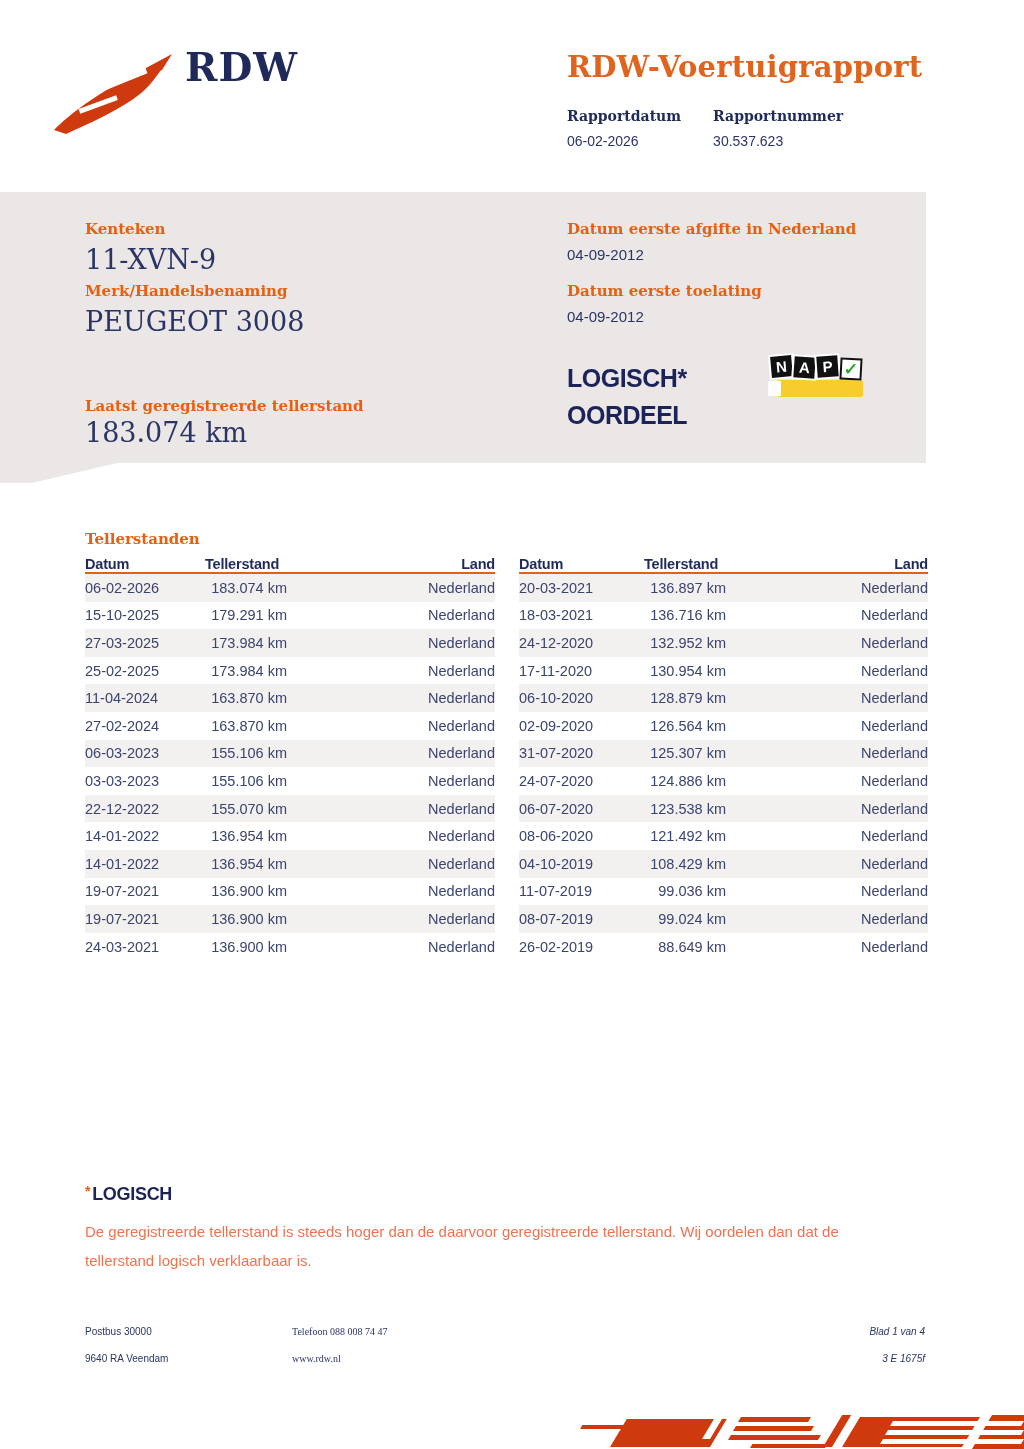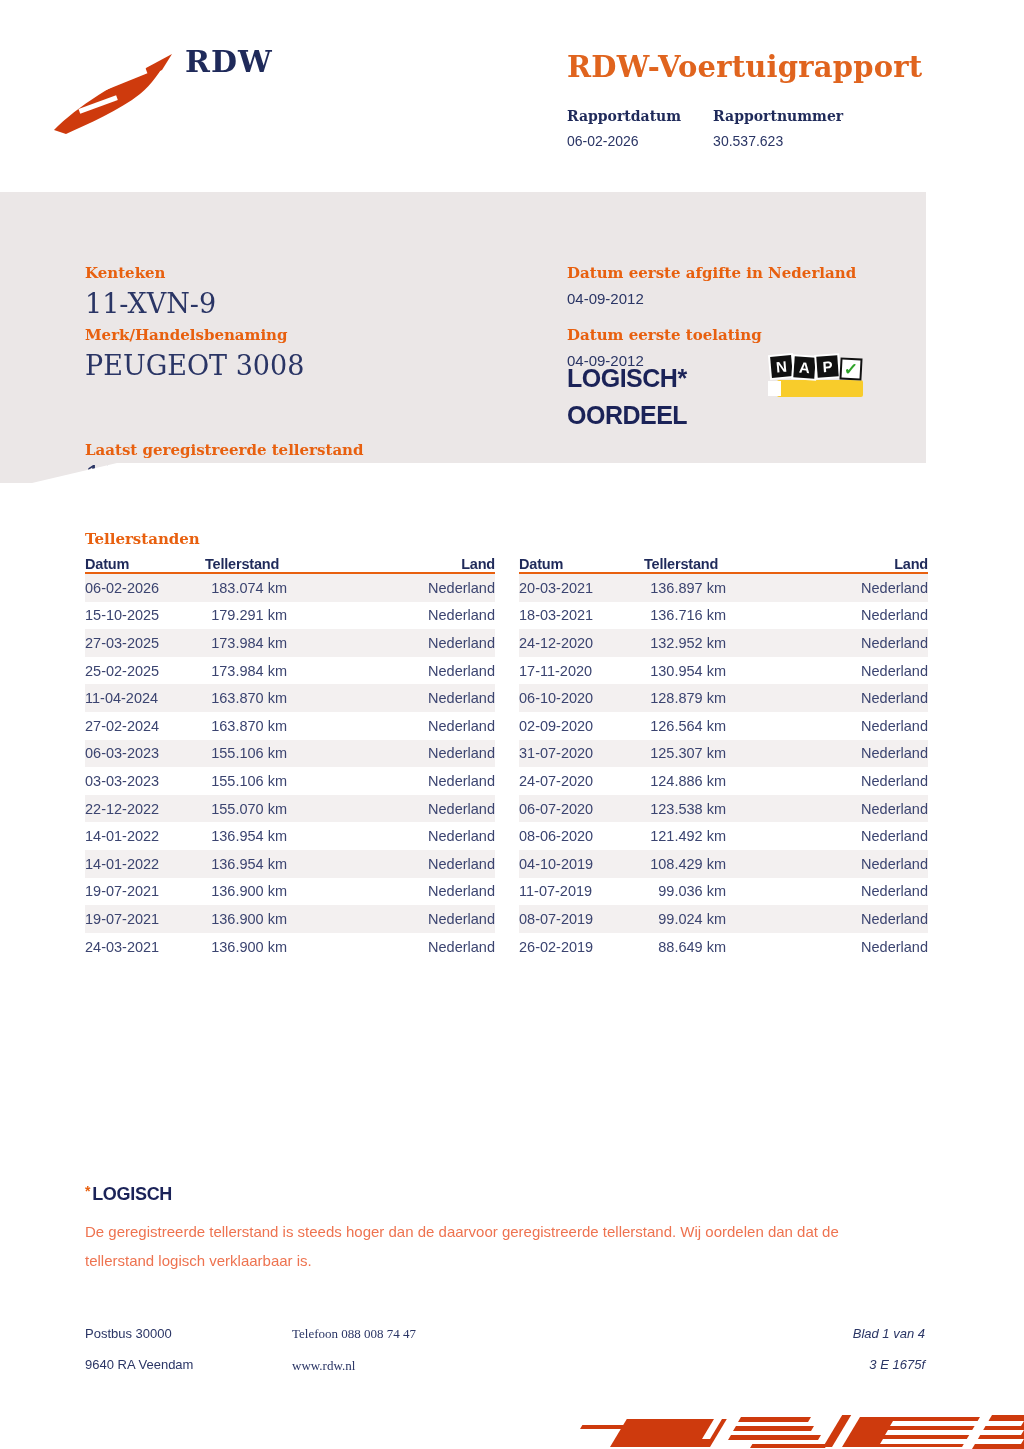--- a/index.html
+++ b/index.html
@@ -16,31 +16,31 @@
     --check-green:#2FA42B;
   }
   *{margin:0;padding:0;box-sizing:border-box;}
   html,body{background:#fff;}
   body{font-family:"Liberation Sans", sans-serif;}
   .page{position:relative;width:1024px;height:1449px;background:#fff;overflow:hidden;}
 
   
   .logo-svg{position:absolute;left:50px;top:46px;width:122px;height:92px;}
   .logo-word{position:absolute;left:185px;top:44px;font-family:"DejaVu Serif",serif;
-    font-weight:bold;font-size:30px;color:var(--navy);letter-spacing:1px;}
+    font-weight:bold;font-size:39px;color:var(--navy);letter-spacing:1px;}
   .doc-title{position:absolute;left:567px;top:50px;font-family:"DejaVu Serif",serif;
     font-weight:bold;font-size:29px;color:var(--accent-orange);letter-spacing:0.2px;}
   .report-meta{position:absolute;left:567px;top:108px;display:flex;gap:32px;align-items:center;}
   .meta-label{font-family:"DejaVu Serif",serif;font-weight:bold;font-size:14px;color:var(--navy);}
   .meta-value{margin-top:9px;font-size:14px;color:var(--value-navy);}
 
   
   .panel{position:absolute;left:0;top:192px;width:926px;height:291px;background:var(--panel-gray);
     clip-path:polygon(0 0,100% 0,100% 271px,117px 271px,32px 291px,0 291px);}
-  .fld{position:absolute;margin-top:44px;}
+  .fld{position:absolute;}
   .fld-label{font-family:"DejaVu Serif",serif;font-weight:bold;font-size:15px;color:var(--label-orange);}
   .fld-value-lg{margin-top:6px;font-family:"DejaVu Serif",serif;font-size:27px;color:var(--value-navy);}
   .fld-value-sm{margin-top:8px;font-size:15px;color:var(--value-navy);}
 
   .oordeel{position:absolute;left:567px;top:168px;font-size:25px;font-weight:bold;
     color:#1B2358;letter-spacing:-0.5px;line-height:37px;}
 
   
   .nap{position:absolute;left:768px;top:161px;width:100px;height:52px;}
   .nap-yellow{position:absolute;left:9px;top:27px;width:86px;height:17px;background:var(--nap-yellow);border-radius:2px;}
@@ -73,21 +73,21 @@
   .thead .c-tell{text-align:left;}
   .c-land{flex:1;text-align:right;}
 
   
   .footnote{position:absolute;left:85px;top:1143px;width:795px;margin-top:40px;}
   .fn-head{font-size:18px;font-weight:bold;color:#1B2358;letter-spacing:-0.3px;}
   .fn-star{color:var(--label-orange);font-size:14px;vertical-align:4px;margin-right:2px;}
   .fn-text{margin-top:12px;font-size:15px;color:var(--soft-orange);line-height:29px;}
 
   
-  .footer-col{position:absolute;top:1326px;font-size:13px;color:var(--value-navy);}
+  .footer-col{position:absolute;top:1326px;font-size:10px;color:var(--value-navy);}
   .footer-col div{margin-bottom:16px;}
   .fc-1{left:85px;}
   .fc-2{left:292px;font-family:Liberation Serif, serif;}
   .fc-3{right:99px;text-align:right;font-style:italic;}
 
   
   .bottom-stripes{position:absolute;right:0;bottom:0;width:444px;height:50px;}
 </style>
 </head>
 <body>

